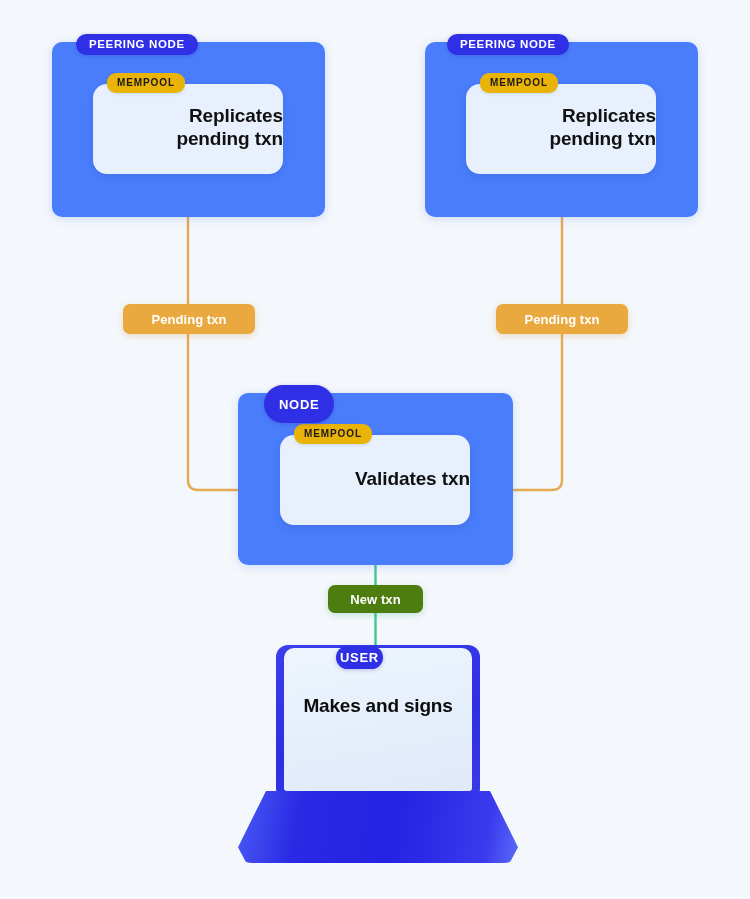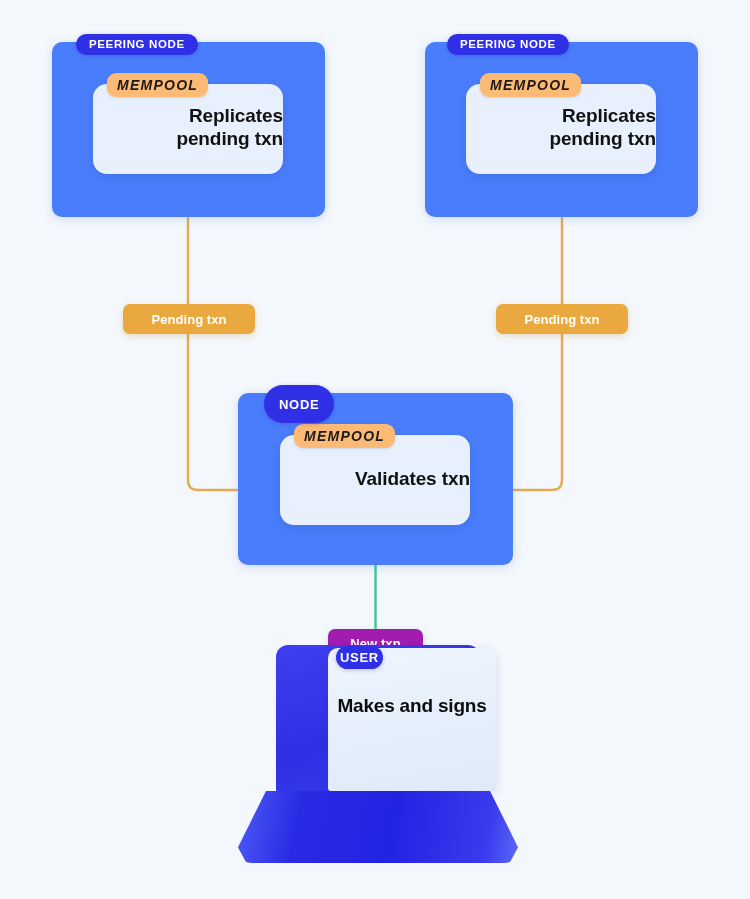--- a/index.html
+++ b/index.html
@@ -43,30 +43,29 @@
   
   .mem-card {
     position:absolute;
     background:#e7f0fc;
     border-radius:14px;
     box-shadow:0 3px 9px rgba(30,50,110,.14);
   }
   .mem-card .mem-tag {
     position:absolute;
     top:-11px; left:14px;
-    background:#fdba74;
+    background:#eab308;
     color:#1a1a1a;
-    font-size:14px;
+    font-size:10px;
     font-weight:bold;
     letter-spacing:.09em;
     padding:5px 10px 5px 10px;
     border-radius:9px;
     line-height:1;
     box-shadow:0 1px 3px rgba(30,50,110,.13);
-    font-style:italic;
   }
   .mem-card .mem-text {
     position:absolute;
     left:0; right:0;
     text-align:right;
     color:#111111;
     font-weight:bold;
     line-height:1.22;
     letter-spacing:-.005em;
   }
@@ -77,35 +76,34 @@
     border-radius:7px;
     color:#ffffff;
     font-weight:bold;
     font-size:13px;
     letter-spacing:.005em;
     display:flex; align-items:center; justify-content:center;
     white-space:nowrap;
     line-height:1;
   }
   .chip.orange { background:#e9a93f; box-shadow:0 2px 6px rgba(200,140,40,.26); }
-  .chip.green  { background:#a21caf; box-shadow:0 2px 6px rgba(50,170,125,.26);margin-top:44px; }
+  .chip.green  { background:#4d7c0f; box-shadow:0 2px 6px rgba(50,170,125,.26); }
 
   
   #laptop { position:absolute; left:238px; top:645px; width:280px; height:230px; }
   #laptop-lid {
     position:absolute; left:38px; top:0; width:204px; height:148px;
     background:linear-gradient(165deg,#3f3ff0 0%,#2f2fe6 55%,#3a3aea 100%);
     border-radius:12px 12px 4px 4px;
   }
   #laptop-screen {
-    position:absolute; left:46px; top:3px; width:168px; height:143px;
+    position:absolute; left:46px; top:3px; width:188px; height:143px;
     background:linear-gradient(170deg,#eef5fd 0%,#e4eefb 60%,#dfe9f8 100%);
     border-radius:10px 10px 3px 3px;
     box-shadow:0 2px 8px rgba(30,50,110,.13);
-    margin-left:44px;
   }
   #laptop-screen-text {
     position:absolute; left:6px; right:6px; top:45px;
     text-align:center; color:#0d0d0d;
     font-weight:bold; font-size:19px; line-height:1.32;
     letter-spacing:-.01em;
   }
   #laptop-base {
     position:absolute; left:0; top:146px; width:280px; height:72px;
     background:linear-gradient(100deg,#4b5cf5 0%,#2a2ae4 22%,#2323e2 55%,#3a3aee 88%,#5b6bf8 100%);

